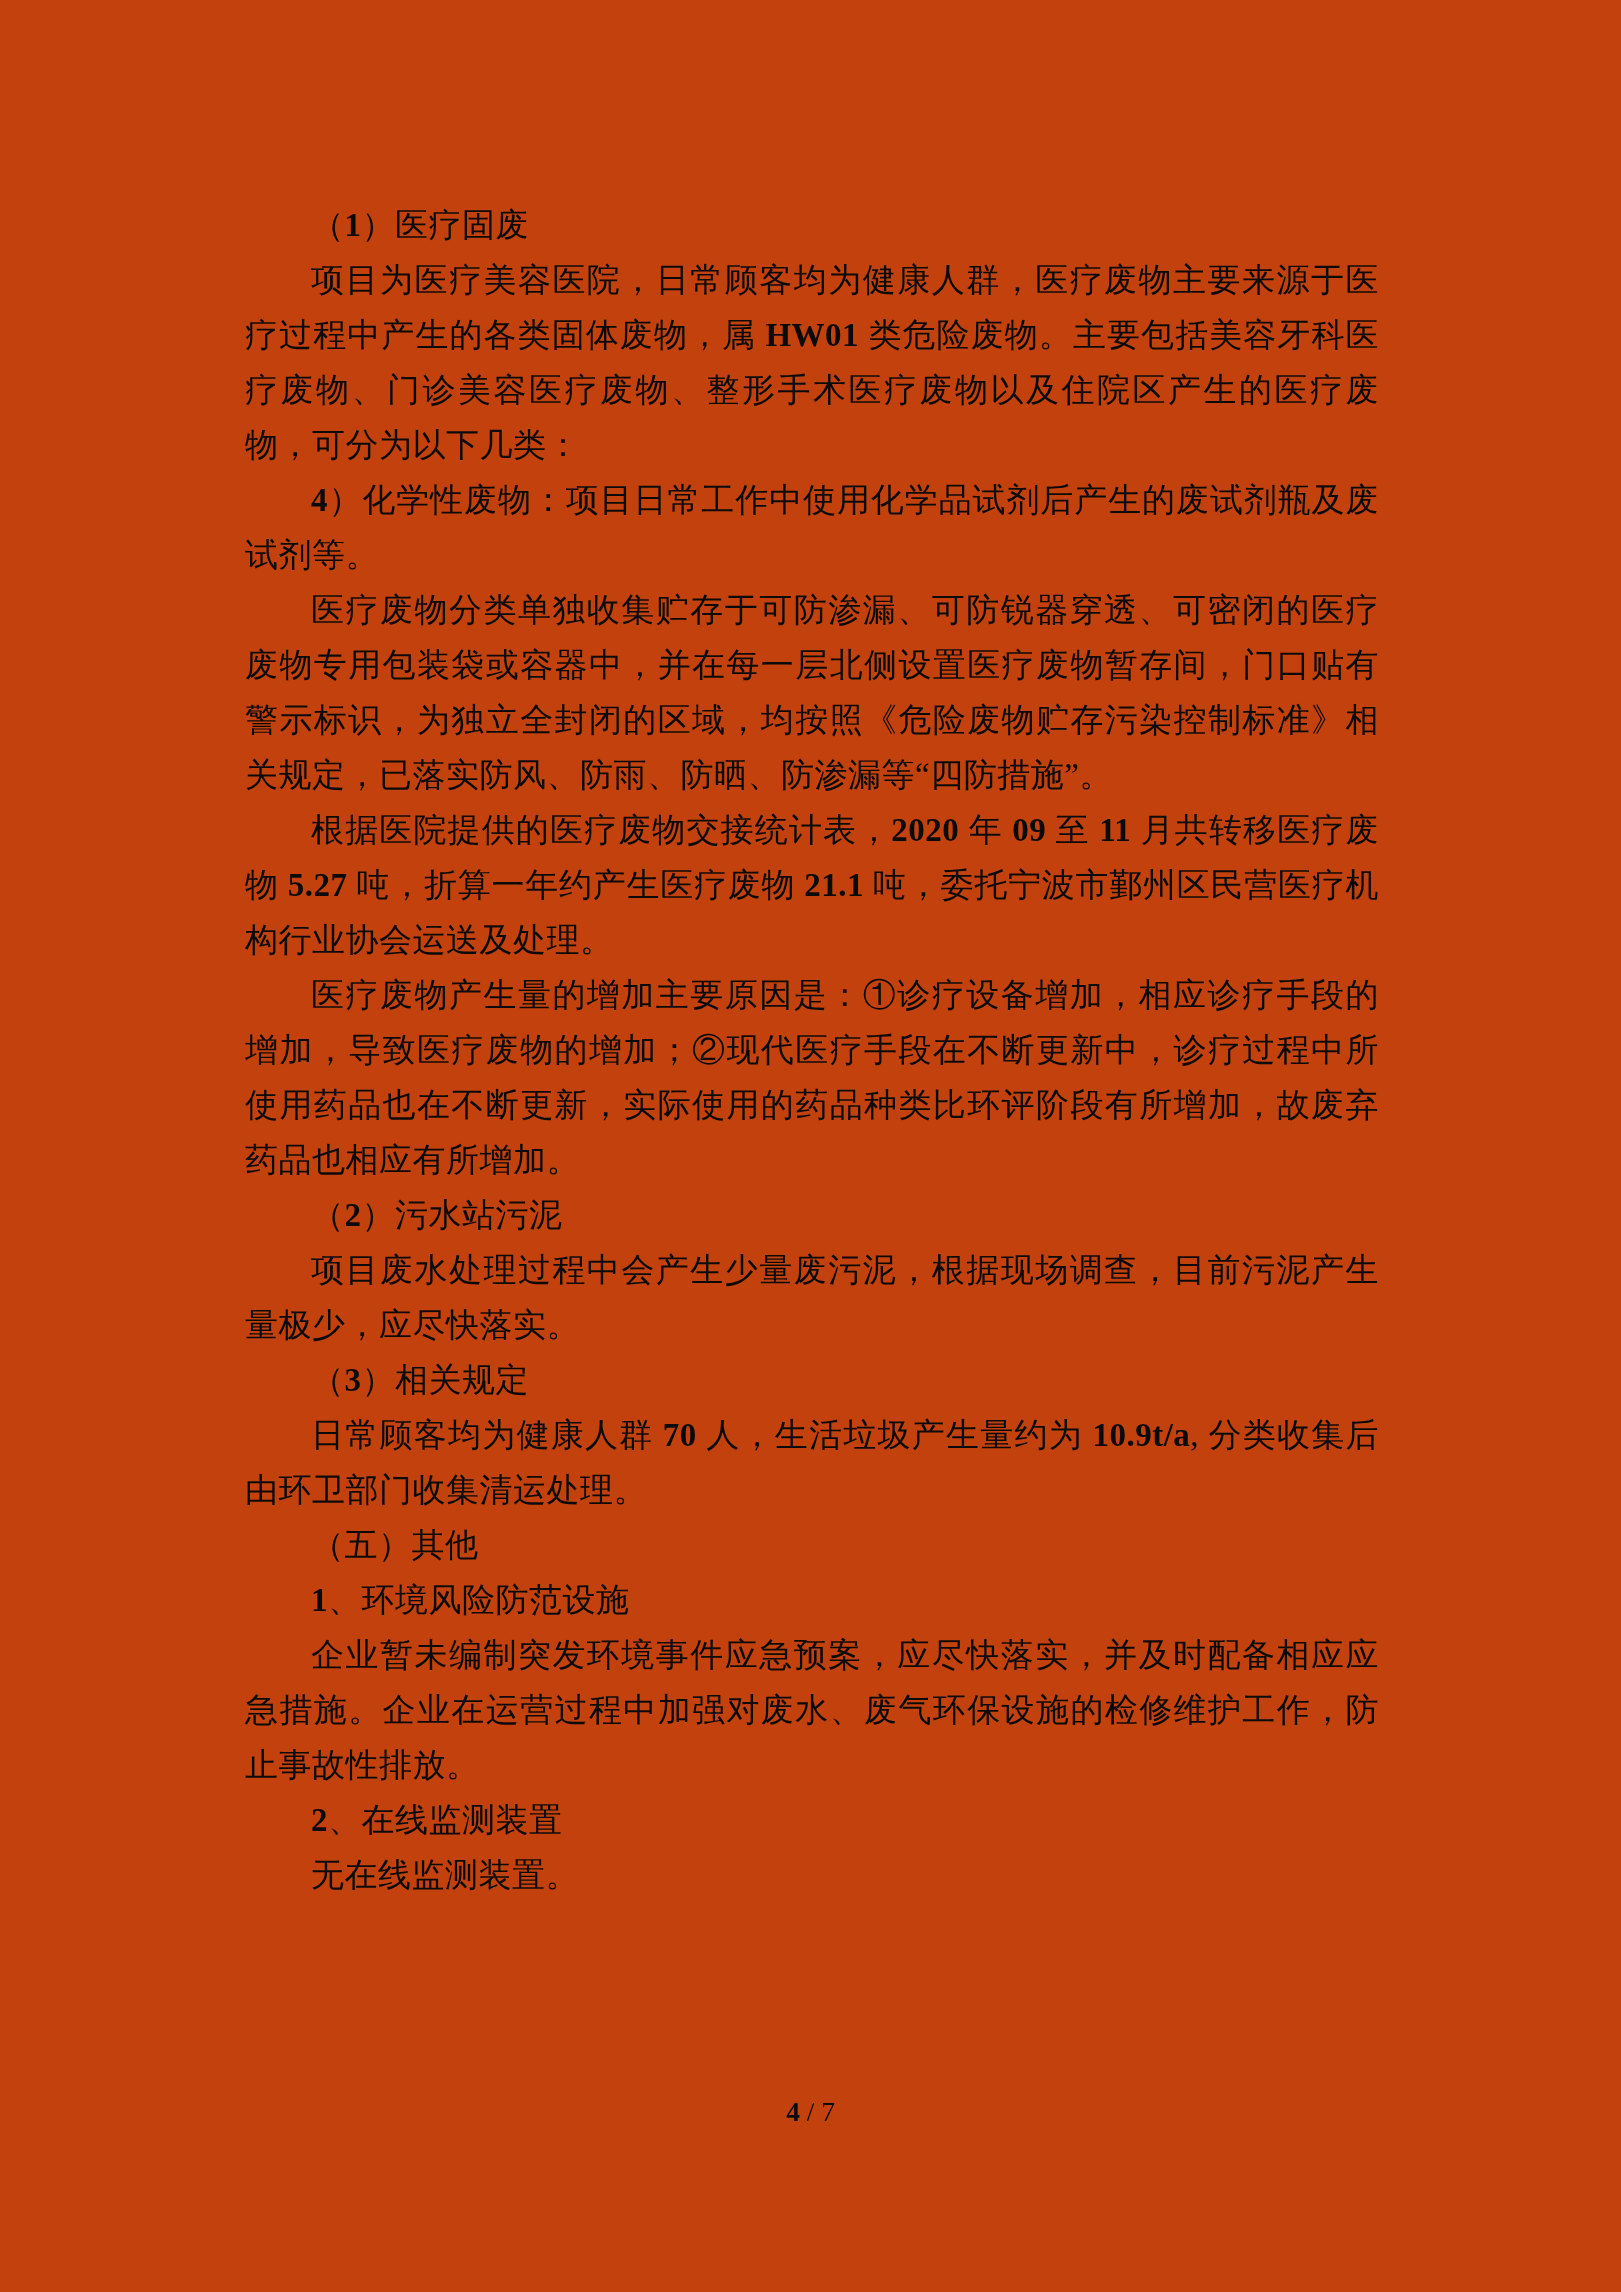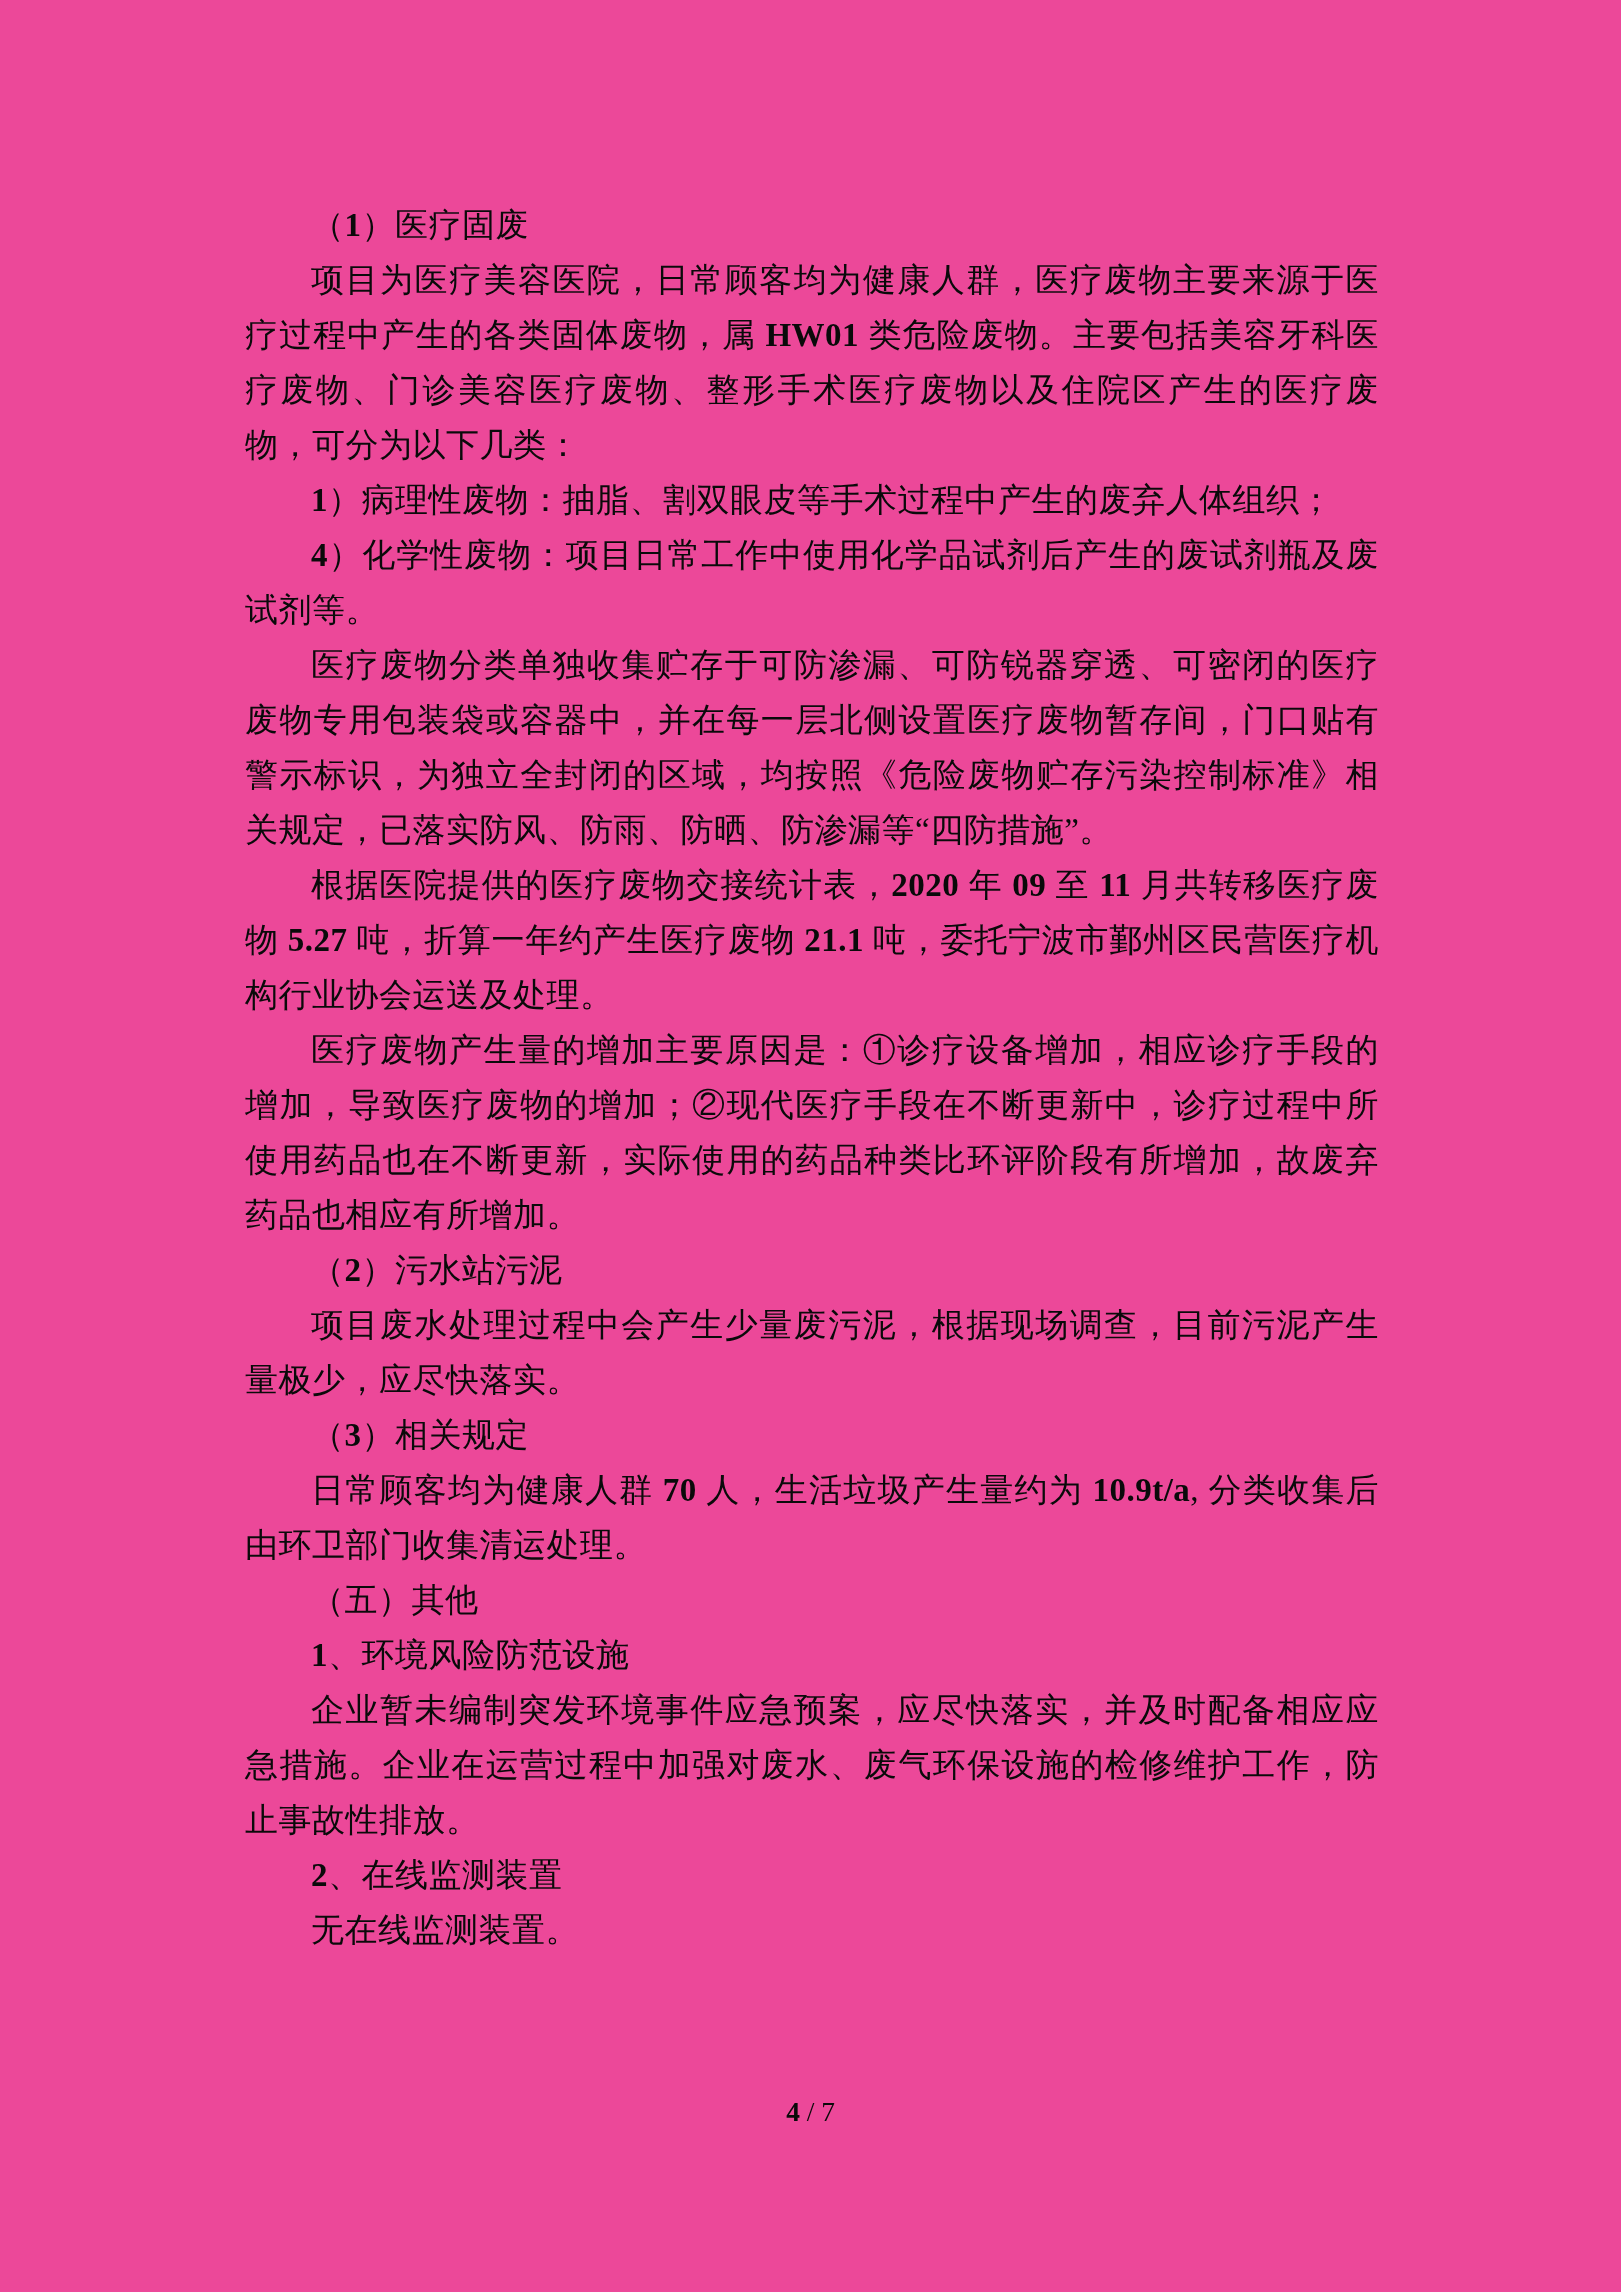--- a/index.html
+++ b/index.html
@@ -4,21 +4,21 @@
 <style>
   html, body {
     margin: 0;
     padding: 0;
     background: #ffffff;
   }
   .page {
     position: relative;
     width: 1621px;
     height: 2293px;
-    background: #ec4899;
+    background: #c2410c;
     color: #0a0a0a;
     font-family: "Liberation Serif", "DejaVu Serif", serif;
     overflow: hidden;
   }
   .content {
     position: absolute;
     left: 245px;
     top: 198px;
     width: 1134px;
   }
@@ -48,21 +48,20 @@
   }
   .footer .bold { font-weight: 700; }
 </style>
 </head>
 <body>
 
 <div class="page">
   <div class="content">
       <p class="para"><span class="run">（</span><span class="run bold">1</span><span class="run">）医疗固废</span></p>
       <p class="para"><span class="run">项目为医疗美容医院，日常顾客均为健康人群，医疗废物主要来源于医疗过程中产生的各类固体废物，属 </span><span class="run bold">HW01</span><span class="run"> 类危险废物。主要包括美容牙科医疗废物、门诊美容医疗废物、整形手术医疗废物以及住院区产生的医疗废物，可分为以下几类：</span></p>
-      <p class="para"><span class="run bold">1</span><span class="run">）病理性废物：抽脂、割双眼皮等手术过程中产生的废弃人体组织；</span></p>
       <p class="para"><span class="run bold">4</span><span class="run">）化学性废物：项目日常工作中使用化学品试剂后产生的废试剂瓶及废试剂等。</span></p>
       <p class="para"><span class="run">医疗废物分类单独收集贮存于可防渗漏、可防锐器穿透、可密闭的医疗废物专用包装袋或容器中，并在每一层北侧设置医疗废物暂存间，门口贴有警示标识，为独立全封闭的区域，均按照《危险废物贮存污染控制标准》相关规定，已落实防风、防雨、防晒、防渗漏等“四防措施”。</span></p>
       <p class="para"><span class="run">根据医院提供的医疗废物交接统计表，</span><span class="run bold">2020</span><span class="run"> 年 </span><span class="run bold">09</span><span class="run"> 至 </span><span class="run bold">11</span><span class="run"> 月共转移医疗废物 </span><span class="run bold">5.27</span><span class="run"> 吨，折算一年约产生医疗废物 </span><span class="run bold">21.1</span><span class="run"> 吨，委托宁波市鄞州区民营医疗机构行业协会运送及处理。</span></p>
       <p class="para"><span class="run">医疗废物产生量的增加主要原因是：①诊疗设备增加，相应诊疗手段的增加，导致医疗废物的增加；②现代医疗手段在不断更新中，诊疗过程中所使用药品也在不断更新，实际使用的药品种类比环评阶段有所增加，故废弃药品也相应有所增加。</span></p>
       <p class="para"><span class="run">（</span><span class="run bold">2</span><span class="run">）污水站污泥</span></p>
       <p class="para"><span class="run">项目废水处理过程中会产生少量废污泥，根据现场调查，目前污泥产生量极少，应尽快落实。</span></p>
       <p class="para"><span class="run">（</span><span class="run bold">3</span><span class="run">）相关规定</span></p>
       <p class="para"><span class="run">日常顾客均为健康人群 </span><span class="run bold">70</span><span class="run"> 人，生活垃圾产生量约为 </span><span class="run bold">10.9t/a</span><span class="run">, 分类收集后由环卫部门收集清运处理。</span></p>
       <p class="para"><span class="run">（五）其他</span></p>
       <p class="para"><span class="run bold">1</span><span class="run">、环境风险防范设施</span></p>

